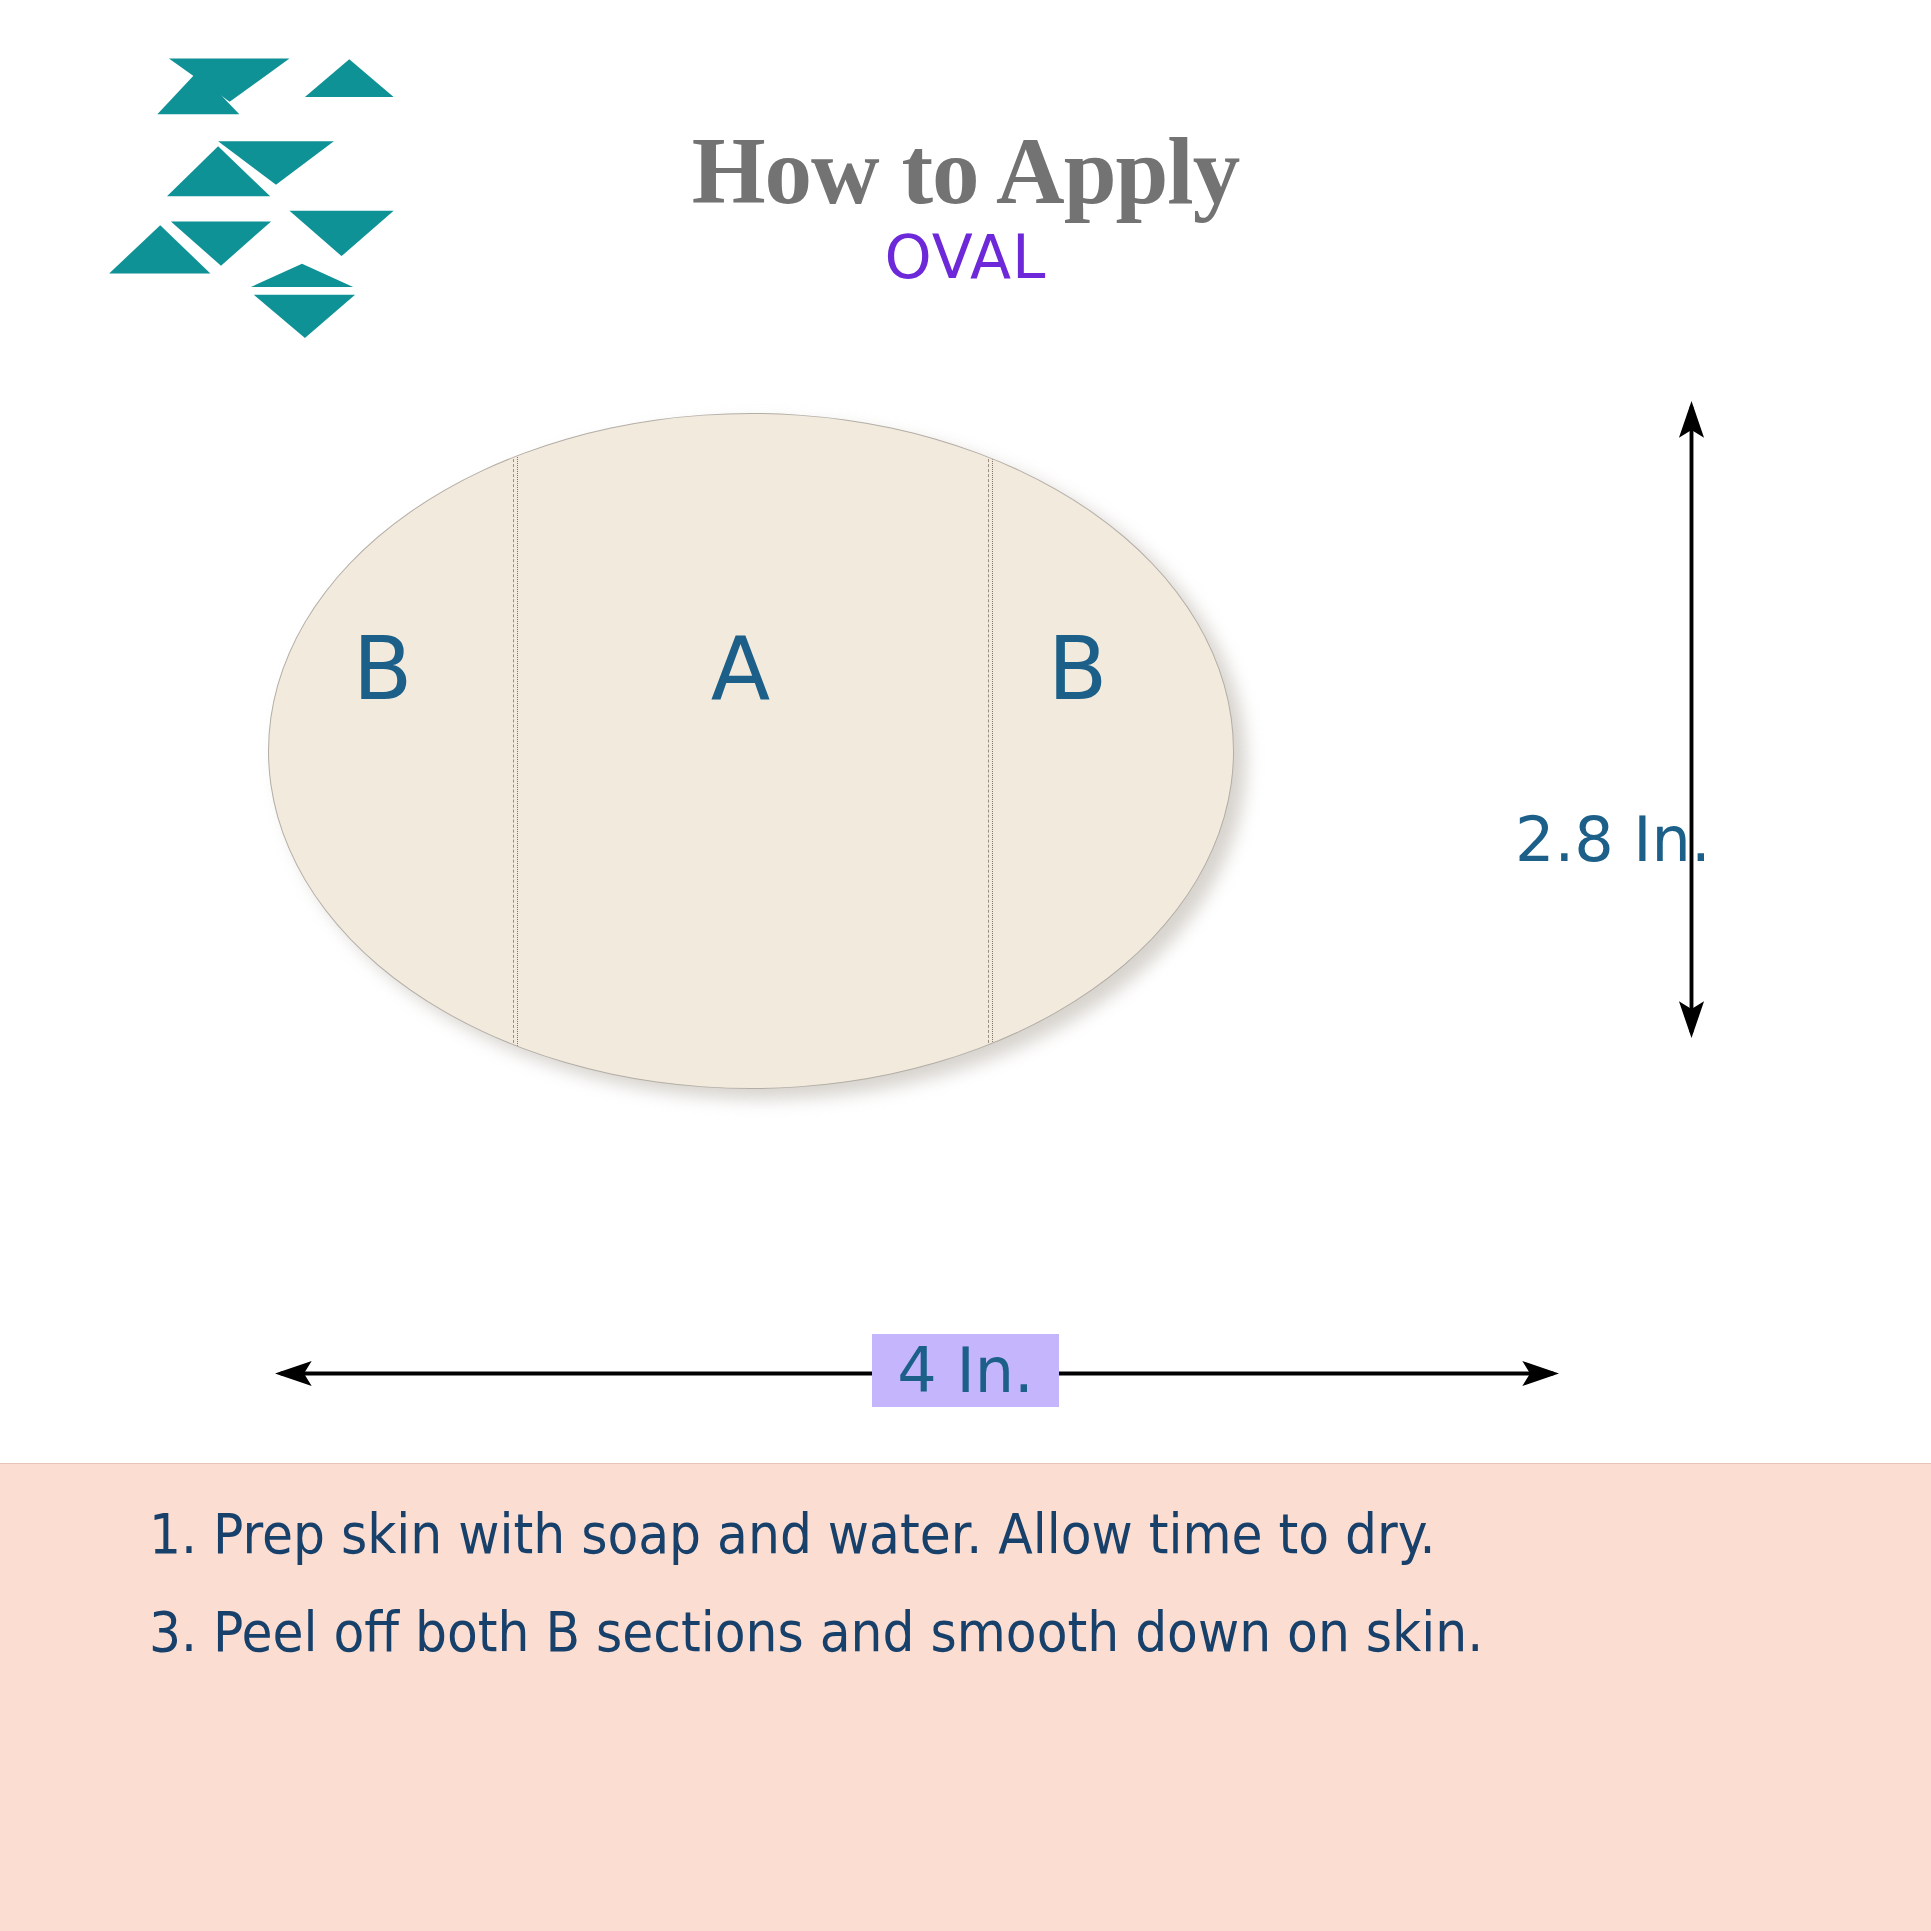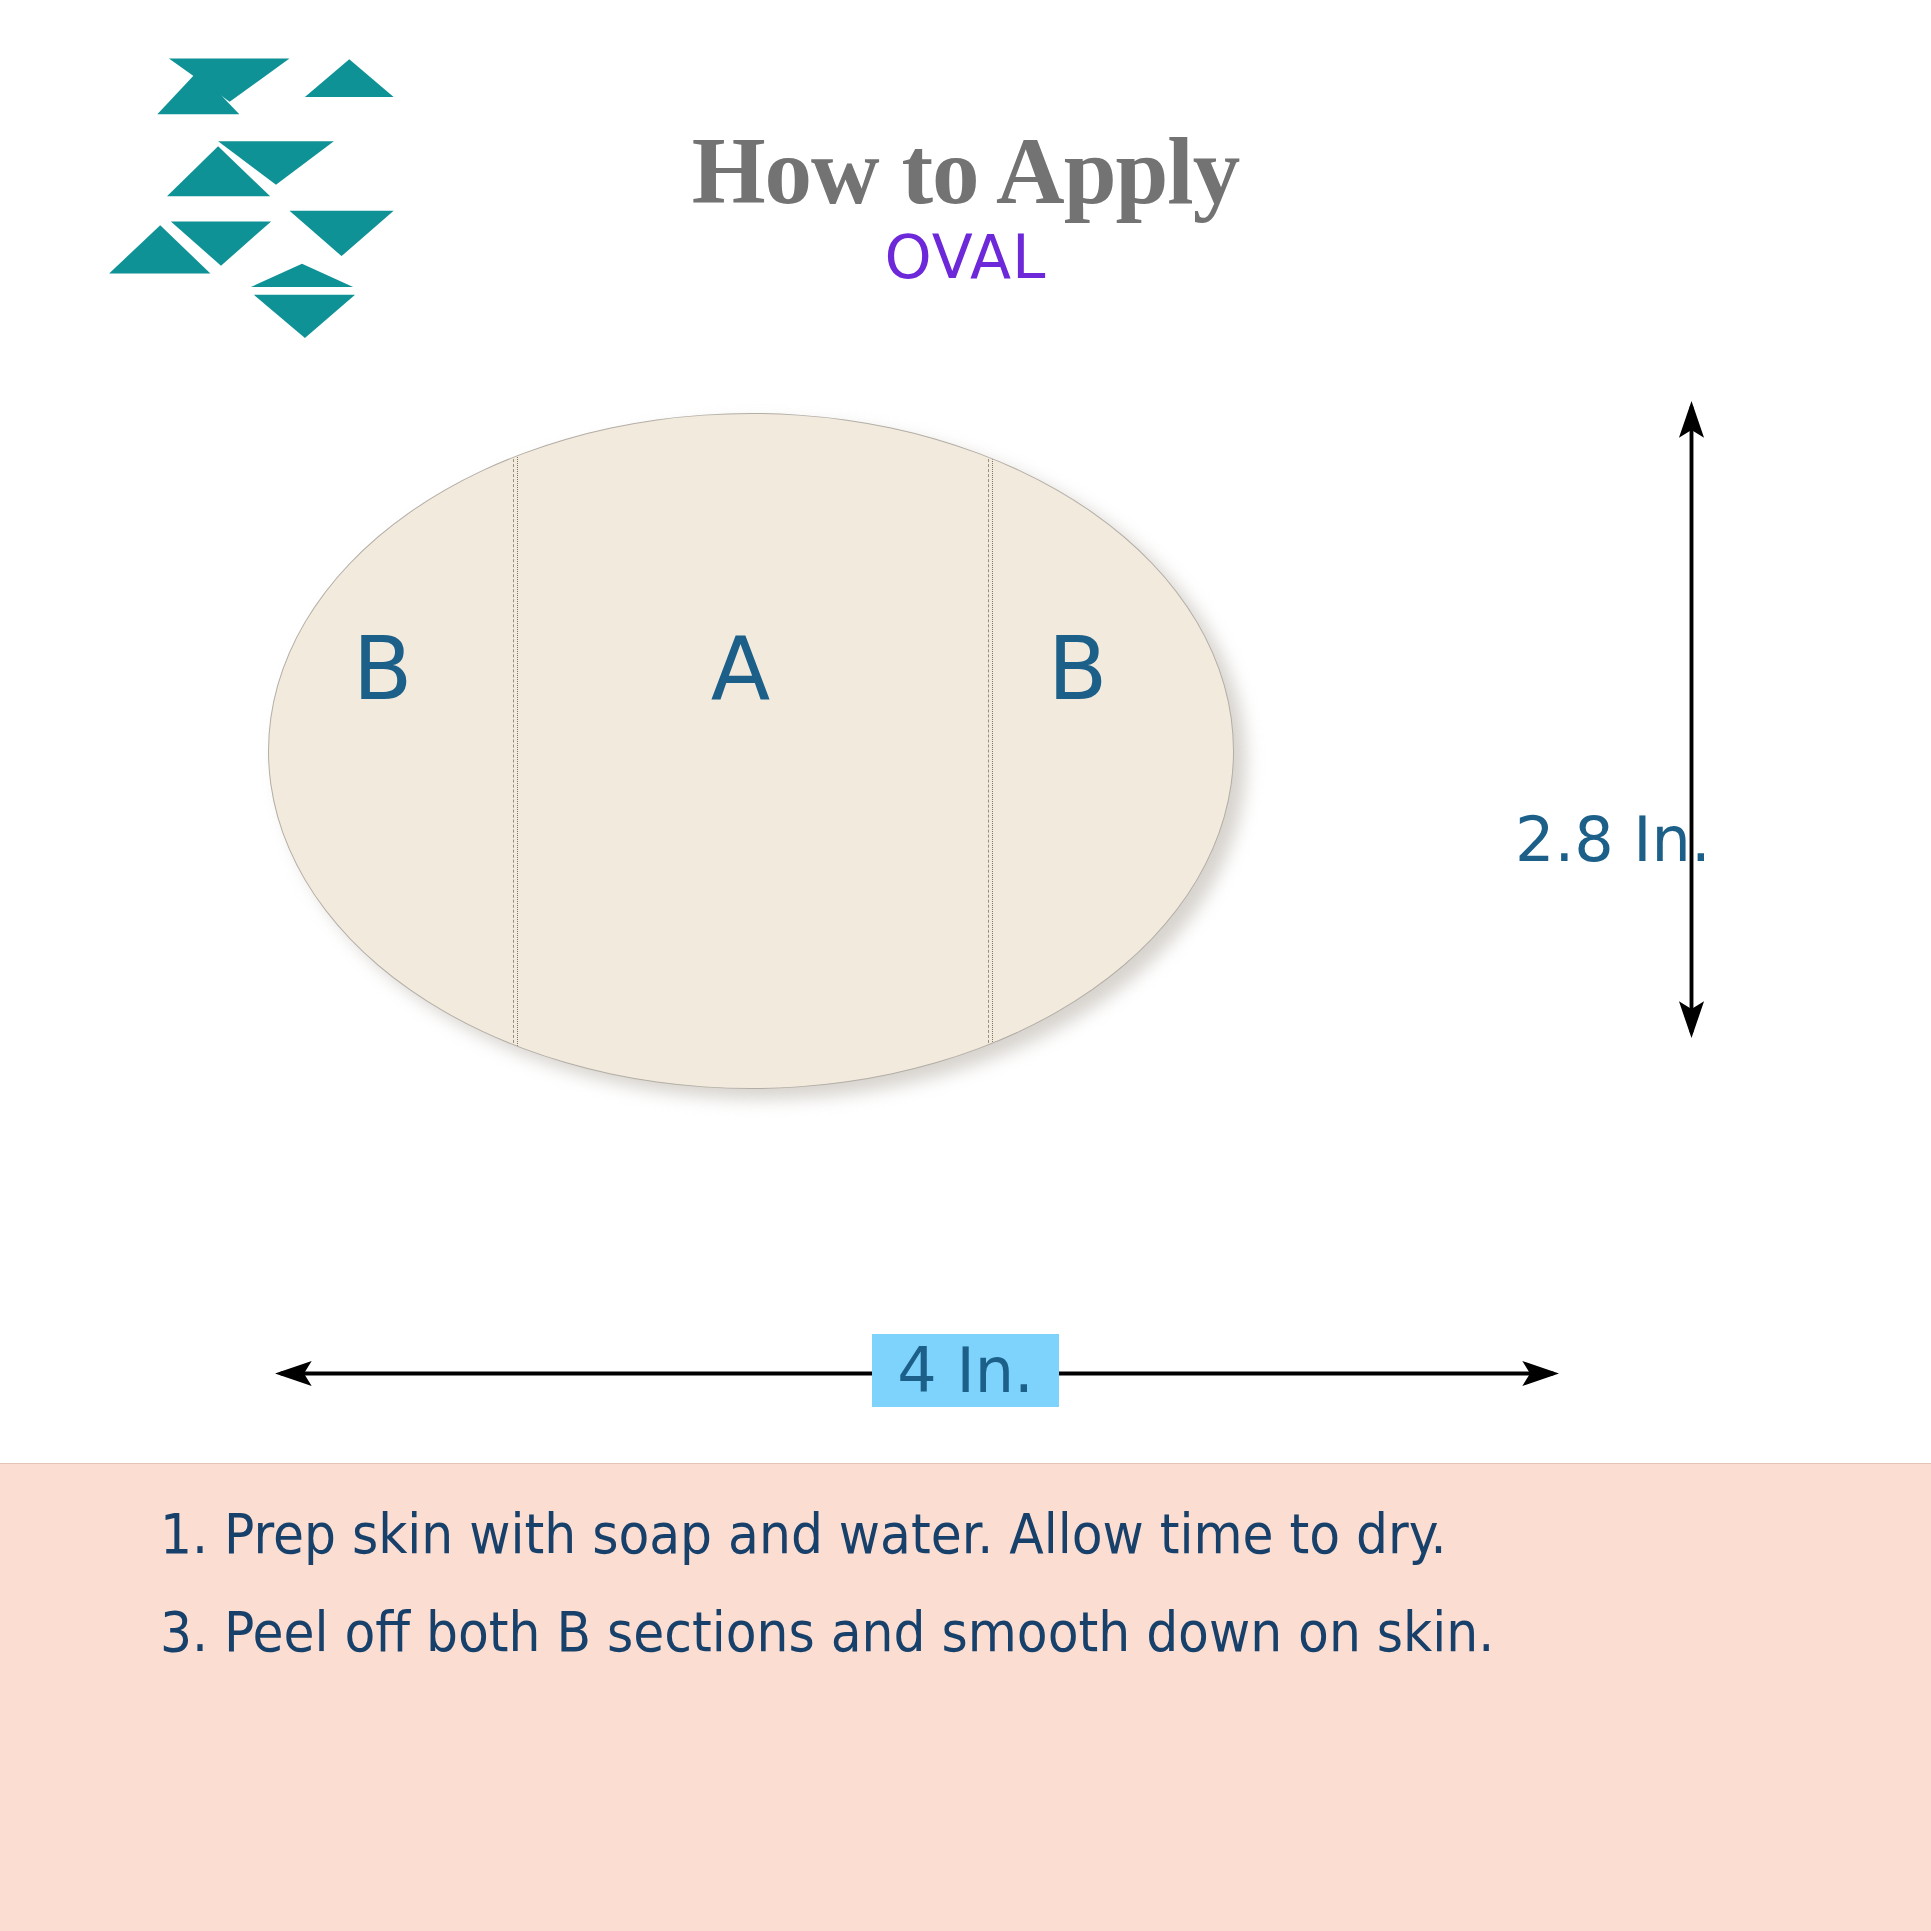--- a/index.html
+++ b/index.html
@@ -138,35 +138,35 @@
     position: absolute;
     left: 0;
     top: 1334px;
     width: 1931px;
     text-align: center;
     font-family: "DejaVu Sans", sans-serif;
     font-size: 62px;
     color: #1C6089;
   }
   #dim-horizontal-label span {
-    background: #7dd3fc;
+    background: #c4b5fd;
     padding: 0 25px;
   }
 
   
   #instructions {
     position: absolute;
     left: 0;
     top: 1463px;
     width: 1931px;
     height: 468px;
     background: #FBDDD1;
     border-top: 1.9px solid #e6c4b7;
     box-sizing: border-box;
-    padding: 42px 0 0 15px;
+    padding: 42px 0 0 4px;
   }
   .instruction-line {
     font-family: "DejaVu Sans Condensed", "DejaVu Sans", sans-serif;
     font-size: 56px;
     color: #17406B;
     line-height: 1.0;
     margin: 0 0 42px 0;
     padding-left: 145px;
     white-space: nowrap;
   }

